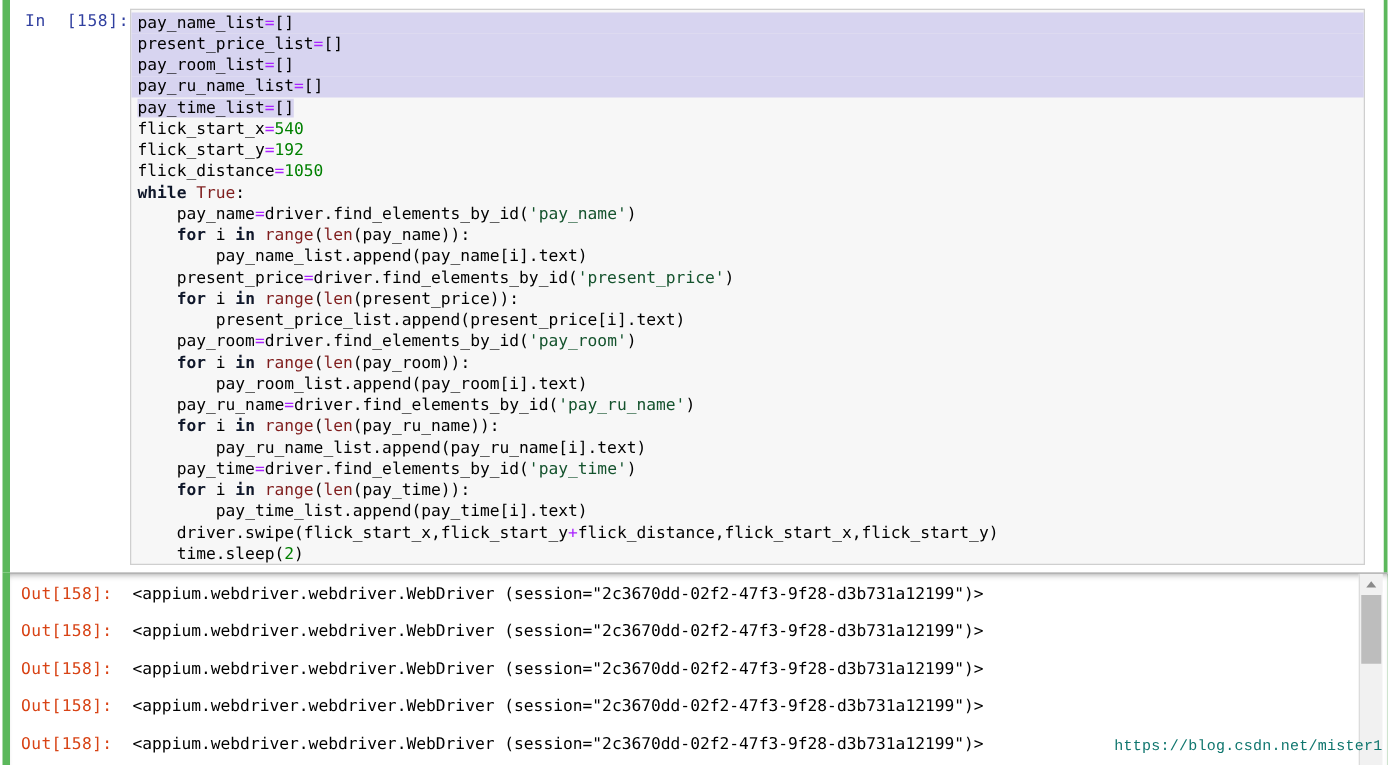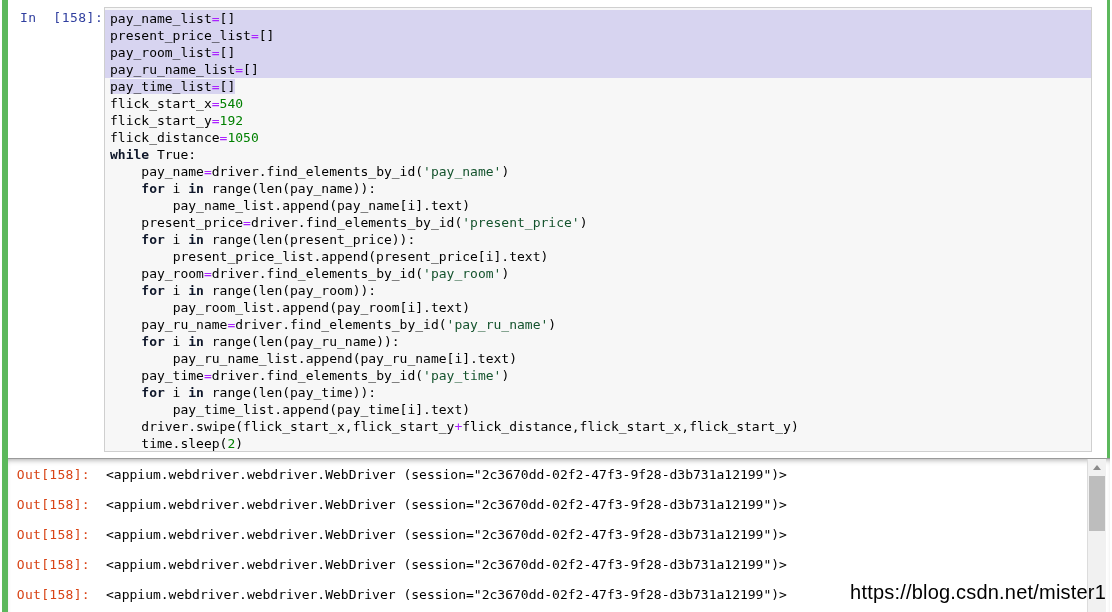--- a/index.html
+++ b/index.html
@@ -54,21 +54,21 @@
     white-space:pre;
   }
   .cline{position:relative;height:17px;white-space:pre;}
   .cline.sel-full{background:#d7d4f0;margin-left:-5px;padding-left:5px;width:986px;}
   .cline .selspan{background:#d7d4f0;text-align:right;}
 
   
   .t-op{color:#aa22ff;}            
   .t-num{color:#008000;}           
   .t-kw{color:#0f172a;font-weight:bold;}   
-  .t-bi{color:#000000;}            
+  .t-bi{color:#7f1d1d;}            
   .t-str{color:#14532d;}           
   .t-plain{color:#000000;}
 
   
   #output-area{
     position:absolute;left:8px;top:458px;width:1102px;height:154px;
     background:#ffffff;
     border-top:1px solid #9a9a9a;
     box-shadow:inset 0 4px 6px -4px rgba(0,0,0,0.45);
     overflow:hidden;
@@ -118,23 +118,23 @@
     border-bottom:5px solid #8a8a8a;
   }
   #out-scroll-thumb{
     position:absolute;left:1px;top:17px;width:16px;height:55px;
     background:#bdbdbd;
   }
 
   
   #watermark{
     position:absolute;right:6px;bottom:8px;
-    color:#000000;
-    font-family:Liberation Sans, sans-serif;
-    font-size:20px;
+    color:#0f766e;
+    font-family:Liberation Mono, monospace;
+    font-size:12px;
     letter-spacing:0.2px;
     pointer-events:none;
   }
 </style>
 </head>
 <body>
 
 <div id="cell-select-bar"></div>
 
 <div id="out-select-bar"></div>

